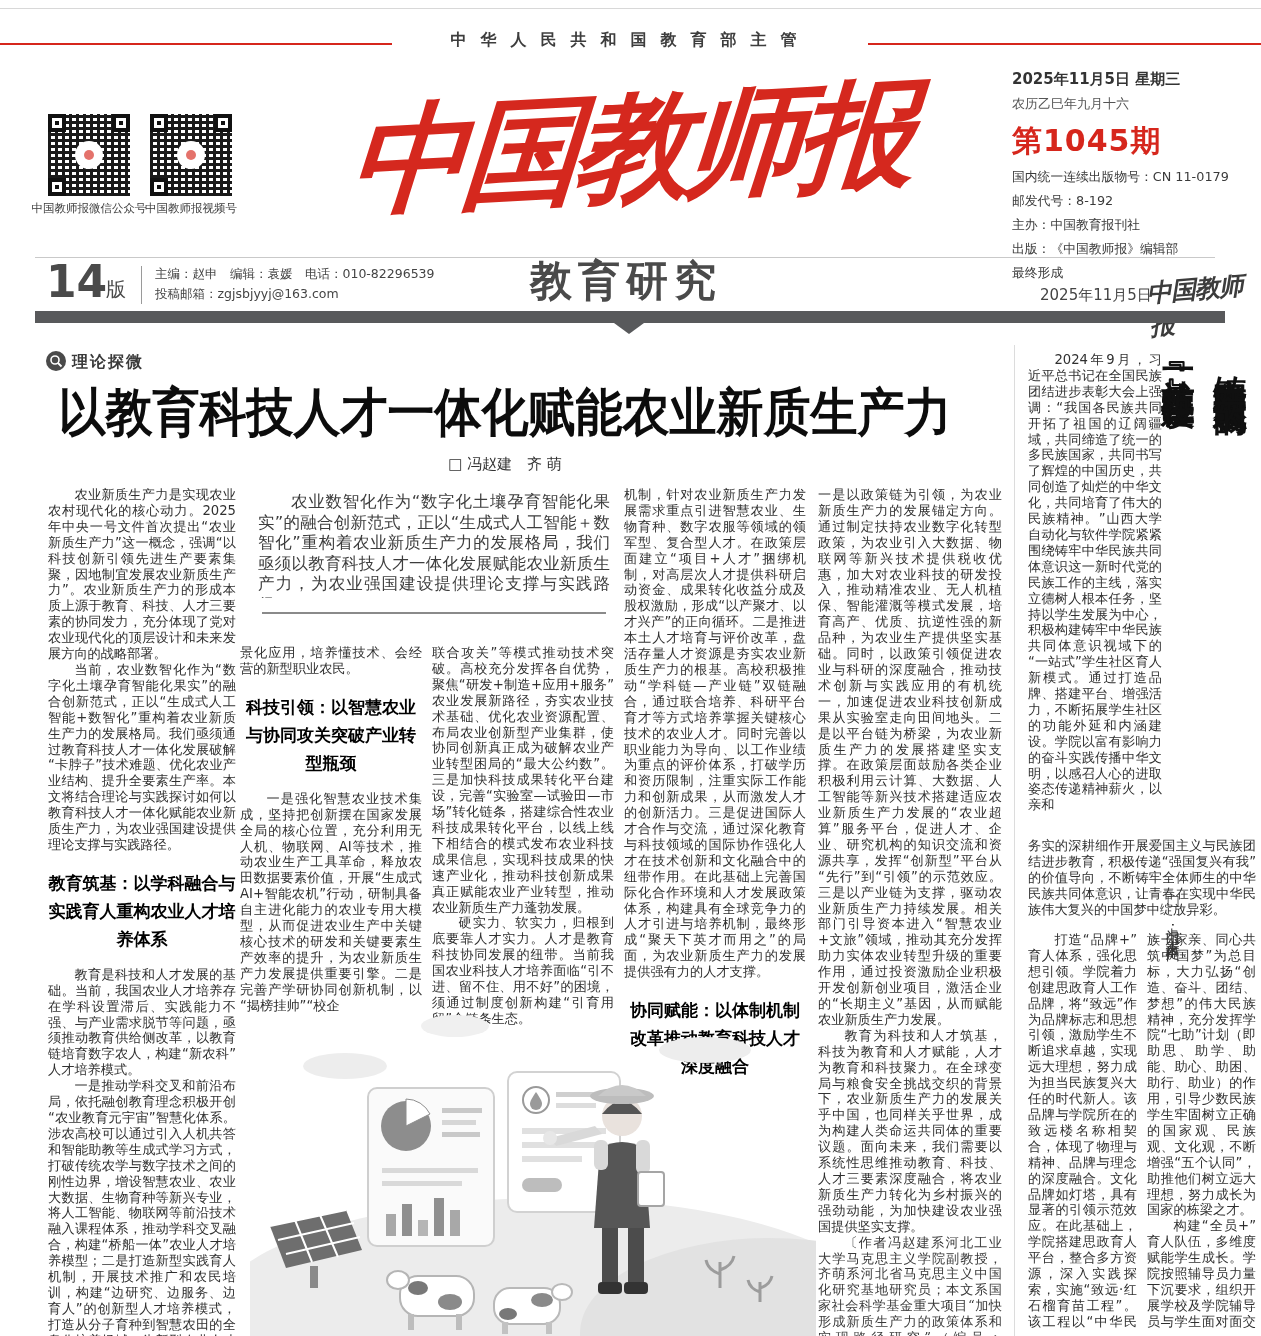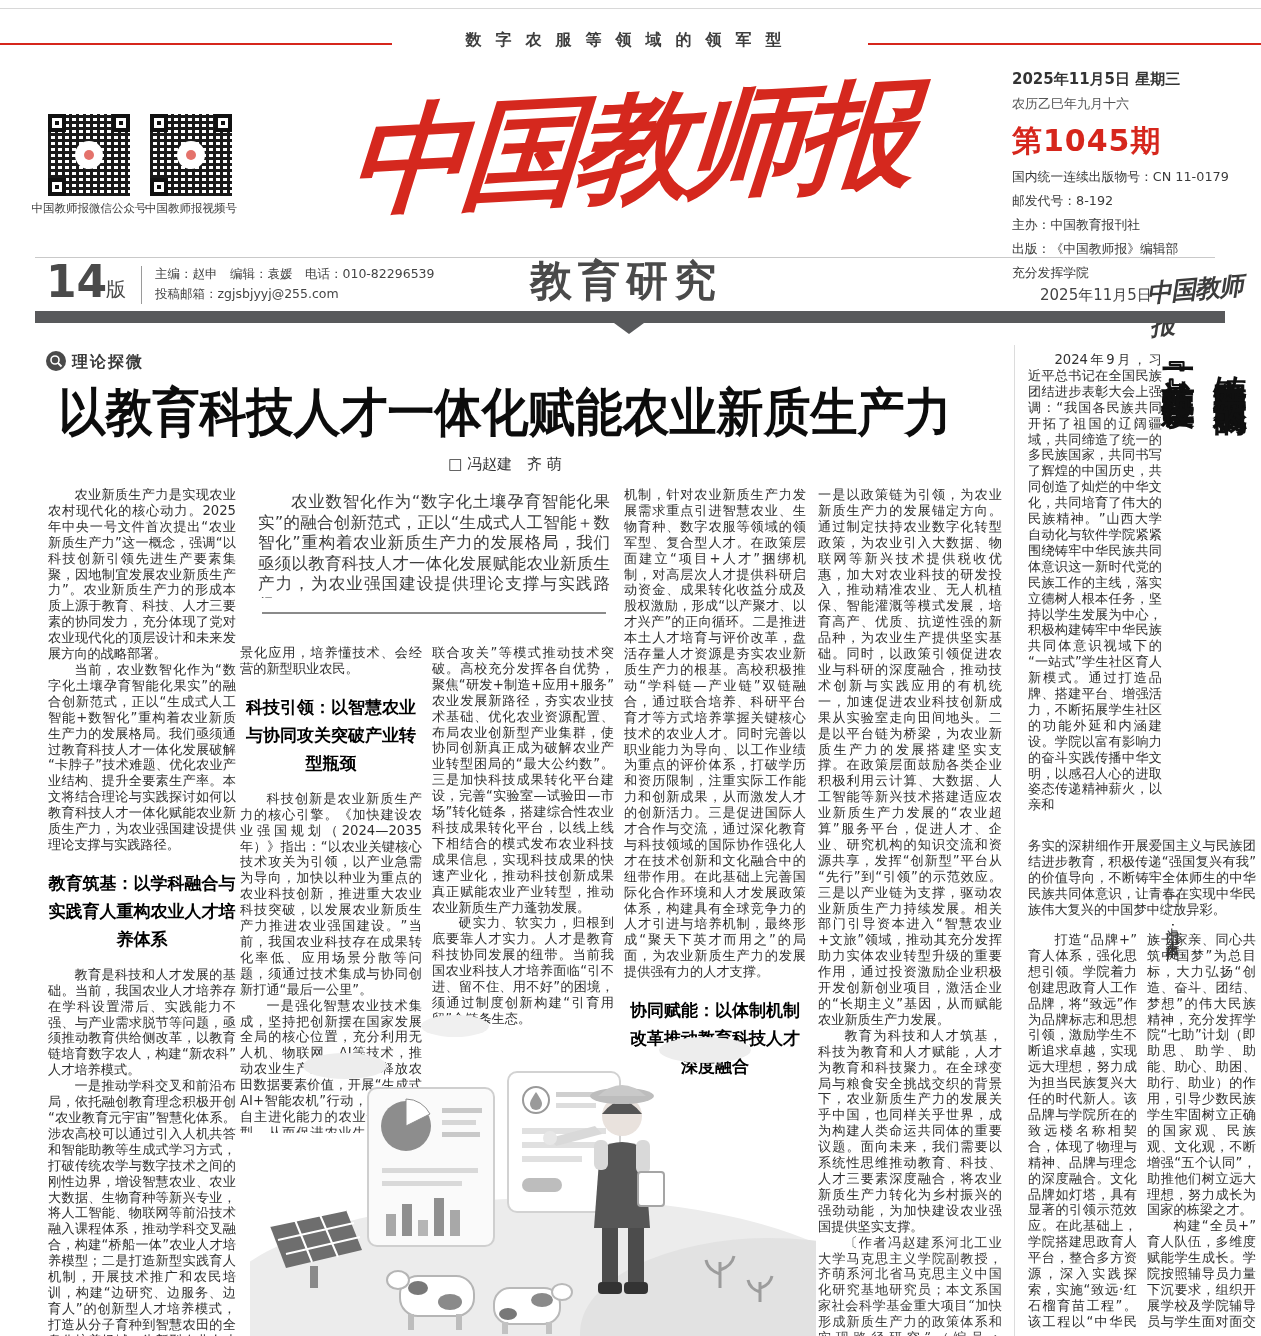--- a/index.html
+++ b/index.html
@@ -70,21 +70,21 @@
   .illus{left:250px;top:988px;width:566px;height:348px;}
 </style>
 </head>
 <body>
 
 <div class="page">
 
   <div class="abs top-hairline"></div>
   <div class="abs banner-line" style="left:0;width:392px;"></div>
   <div class="abs banner-line" style="left:868px;width:393px;"></div>
-  <div class="abs banner-text">数字农服等领域的领军型</div>
+  <div class="abs banner-text">中华人民共和国教育部主管</div>
 
   <div class="qr" style="left:48px;top:114px;">
     <div class="finder f1"></div>
     <div class="finder f2"></div>
     <div class="finder f3"></div>
     <div class="logo-dot"></div>
   </div>
   <div class="qr" style="left:150px;top:114px;">
     <div class="finder f1"></div>
     <div class="finder f2"></div>
@@ -97,29 +97,29 @@
   <div class="abs masthead-title">中国教师报</div>
 
   <div class="abs info">
     <div class="d1">2025年11月5日 星期三</div>
     <div class="d2">农历乙巳年九月十六</div>
     <div class="issue">第1045期</div>
     <div class="ln">国内统一连续出版物号：CN 11-0179</div>
     <div class="ln">邮发代号：8-192</div>
     <div class="ln">主办：中国教育报刊社</div>
     <div class="ln">出版：《中国教师报》编辑部</div>
-    <div class="ln">充分发挥学院</div>
+    <div class="ln">最终形成</div>
   </div>
 
   <div class="abs strip-hairline"></div>
   <div class="abs pageno">14</div>
   <div class="abs pageword">版</div>
   <div class="abs staff-div"></div>
   <div class="abs staff1">主编：赵申　编辑：袁媛　电话：010-82296539</div>
-  <div class="abs staff2">投稿邮箱：zgjsbjyyj@255.com</div>
+  <div class="abs staff2">投稿邮箱：zgjsbjyyj@163.com</div>
   <div class="abs section-title">教育研究</div>
   <div class="abs date-short">2025年11月5日</div>
   <div class="abs logo-script">中国教师报</div>
   <div class="abs dark-bar"></div>
   <div class="abs bar-notch"></div>
 
   <svg class="abs tag-icon" viewBox="0 0 20 20">
     <circle cx="10" cy="10" r="10" fill="#4a4a4a"></circle>
     <circle cx="9" cy="9" r="4" fill="none" stroke="#fff" stroke-width="1.6"></circle>
     <line x1="12" y1="12" x2="15.5" y2="15.5" stroke="#fff" stroke-width="1.8"></line>
@@ -134,21 +134,20 @@
   <div class="abs bodycol" style="left:48px;top:487px;width:188px;height:849px;">
       <p class="bp">农业新质生产力是实现农业农村现代化的核心动力。2025年中央一号文件首次提出“农业新质生产力”这一概念，强调“以科技创新引领先进生产要素集聚，因地制宜发展农业新质生产力”。农业新质生产力的形成本质上源于教育、科技、人才三要素的协同发力，充分体现了党对农业现代化的顶层设计和未来发展方向的战略部署。</p>
       <p class="bp">当前，农业数智化作为“数字化土壤孕育智能化果实”的融合创新范式，正以“生成式人工智能+数智化”重构着农业新质生产力的发展格局。我们亟须通过教育科技人才一体化发展破解“卡脖子”技术难题、优化农业产业结构、提升全要素生产率。本文将结合理论与实践探讨如何以教育科技人才一体化赋能农业新质生产力，为农业强国建设提供理论支撑与实践路径。</p>
       <div class="sh">教育筑基：以学科融合与实践育人重构农业人才培养体系</div>
       <p class="bp">教育是科技和人才发展的基础。当前，我国农业人才培养存在学科设置滞后、实践能力不强、与产业需求脱节等问题，亟须推动教育供给侧改革，以教育链培育数字农人，构建“新农科”人才培养模式。</p>
       <p class="bp">一是推动学科交叉和前沿布局，依托融创教育理念积极开创“农业教育元宇宙”智慧化体系。涉农高校可以通过引入人机共答和智能助教等生成式学习方式，打破传统农学与数字技术之间的刚性边界，增设智慧农业、农业大数据、生物育种等新兴专业，将人工智能、物联网等前沿技术融入课程体系，推动学科交叉融合，构建“桥船一体”农业人才培养模型；二是打造新型实践育人机制，开展技术推广和农民培训，构建“边研究、边服务、边育人”的创新型人才培养模式，打造从分子育种到智慧农田的全息化培养场域，为新型农业人才提供沉浸式认知迭代空间，增强其推动农业新质生产力发展的实践能力；三是健全职业农民终身教育体系，耐心构筑农业职业教育的终身教育体系，加快推进农业AI实验室、智慧农业示范园区、AI病虫害诊断等技术的场</p>
     </div>
   <div class="abs bodycol" style="left:240px;top:645px;width:182px;height:488px;">
       <p class="bp noind">景化应用，培养懂技术、会经营的新型职业农民。</p>
       <div class="sh">科技引领：以智慧农业与协同攻关突破产业转型瓶颈</div>
-      <p class="bp">科技创新是农业新质生产力的核心引擎。《加快建设农业强国规划（2024—2035年）》指出：“以农业关键核心技术攻关为引领，以产业急需为导向，加快以种业为重点的农业科技创新，推进重大农业科技突破，以发展农业新质生产力推进农业强国建设。”当前，我国农业科技存在成果转化率低、应用场景分散等问题，须通过技术集成与协同创新打通“最后一公里”。</p>
       <p class="bp">一是强化智慧农业技术集成，坚持把创新摆在国家发展全局的核心位置，充分利用无人机、物联网、AI等技术，推动农业生产工具革命，释放农田数据要素价值，开展“生成式AI+智能农机”行动，研制具备自主进化能力的农业专用大模型，从而促进农业生产中关键核心技术的研发和关键要素生产效率的提升，为农业新质生产力发展提供重要引擎。二是完善产学研协同创新机制，以“揭榜挂帅”“校企</p>
     </div>
   <div class="abs bodycol" style="left:432px;top:645px;width:182px;height:420px;">
       <p class="bp noind">联合攻关”等模式推动技术突破。高校充分发挥各自优势，聚焦“研发+制造+应用+服务”农业发展新路径，夯实农业技术基础、优化农业资源配置、布局农业创新型产业集群，使协同创新真正成为破解农业产业转型困局的“最大公约数”。三是加快科技成果转化平台建设，完善“实验室—试验田—市场”转化链条，搭建综合性农业科技成果转化平台，以线上线下相结合的模式发布农业科技成果信息，实现科技成果的快速产业化，推动科技创新成果真正赋能农业产业转型，推动农业新质生产力蓬勃发展。</p>
       <p class="bp">硬实力、软实力，归根到底要靠人才实力。人才是教育科技协同发展的纽带。当前我国农业科技人才培养面临“引不进、留不住、用不好”的困境，须通过制度创新构建“引育用留”全链条生态。</p>
     </div>
   <div class="abs bodycol" style="left:624px;top:487px;width:182px;height:606px;">
       <p class="bp noind">机制，针对农业新质生产力发展需求重点引进智慧农业、生物育种、数字农服等领域的领军型、复合型人才。在政策层面建立“项目+人才”捆绑机制，对高层次人才提供科研启动资金、成果转化收益分成及股权激励，形成“以产聚才、以才兴产”的正向循环。二是推进本土人才培育与评价改革，盘活存量人才资源是夯实农业新质生产力的根基。高校积极推动“学科链—产业链”双链融合，通过联合培养、科研平台育才等方式培养掌握关键核心技术的农业人才。同时完善以职业能力为导向、以工作业绩为重点的评价体系，打破学历和资历限制，注重实际工作能力和创新成果，从而激发人才的创新活力。三是促进国际人才合作与交流，通过深化教育与科技领域的国际协作强化人才在技术创新和文化融合中的纽带作用。在此基础上完善国际化合作环境和人才发展政策体系，构建具有全球竞争力的人才引进与培养机制，最终形成“聚天下英才而用之”的局面，为农业新质生产力的发展提供强有力的人才支撑。</p>
       <div class="sh">协同赋能：以体制机制改革推动教育科技人才深度融合</div>
       <p class="bp">在教育科技人才一体化背景下，我们应着重搭建“三位一体”协同发展的生态系统，以“政策链—平台链—产业链”为导向，采取针对性措施突破卡点、难点，实现教育、科技、人才“三位一体”作用与农业新质生产力发展的双向赋能。</p>

